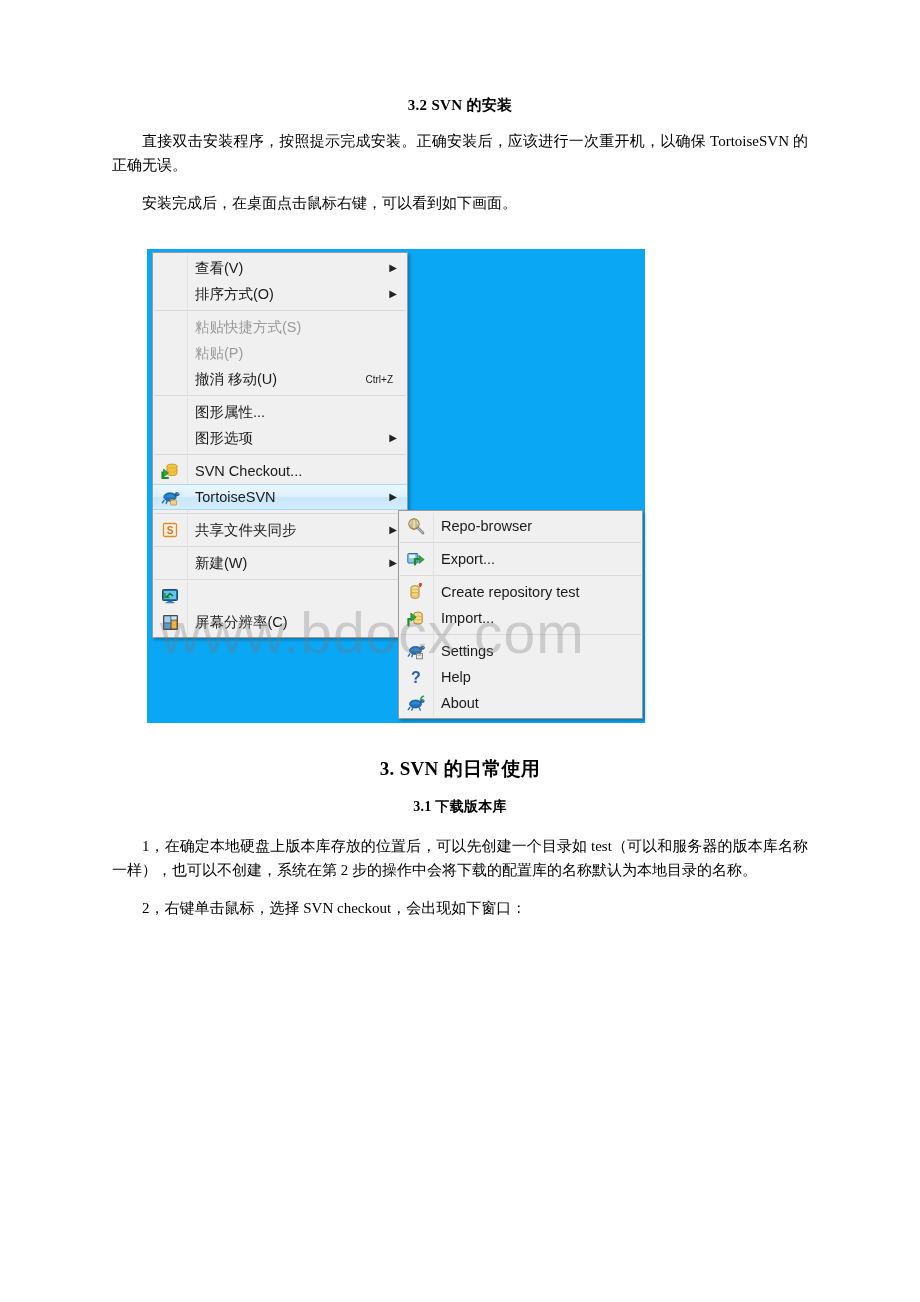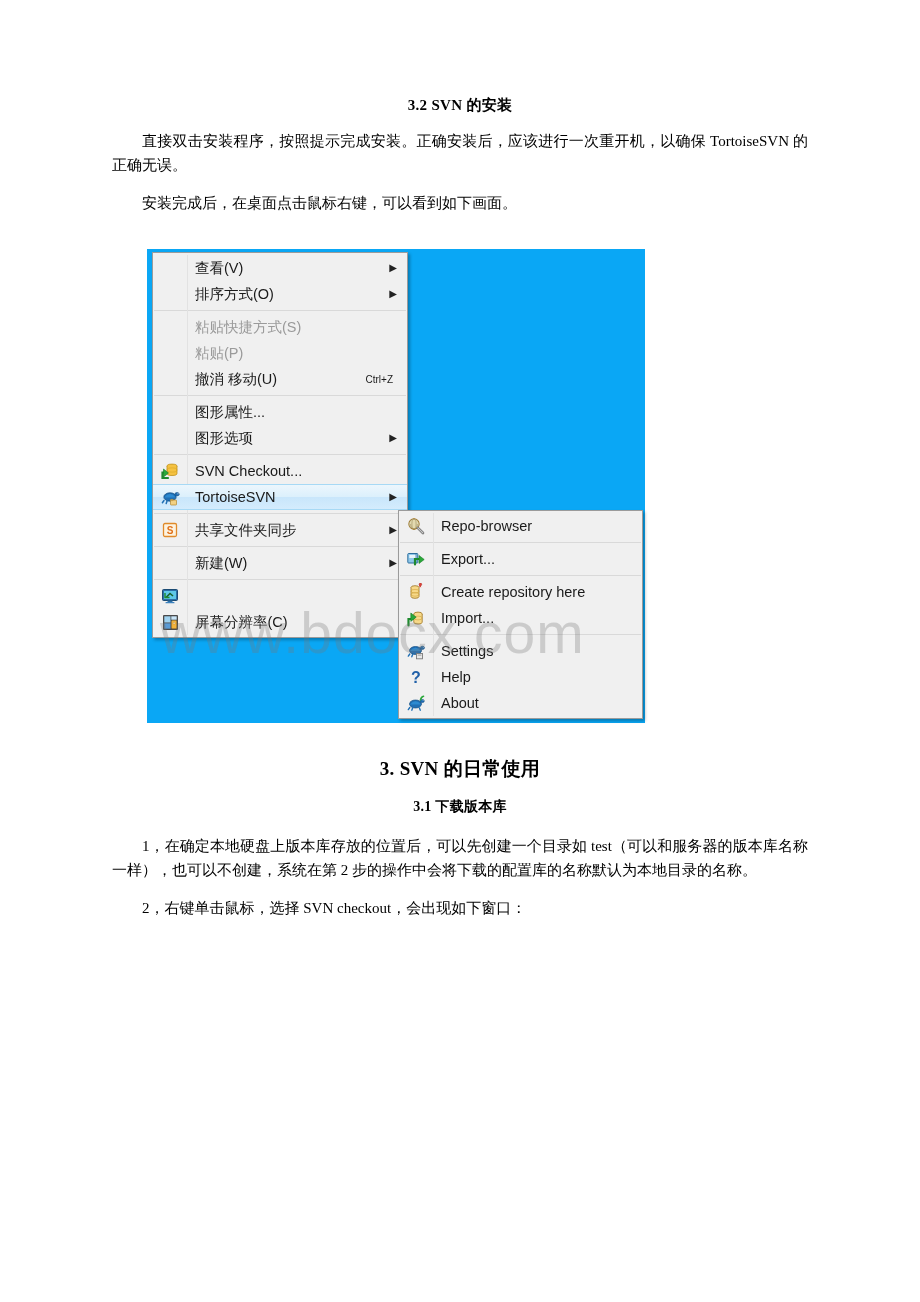--- a/index.html
+++ b/index.html
@@ -373,21 +373,21 @@
         <span class="ico">
           <svg class="icosvg" width="16" height="18" viewBox="0 0 16 18">
             <ellipse cx="7" cy="4.5" rx="4" ry="1.8" fill="#f7d98a" stroke="#9c7220" stroke-width="0.8"></ellipse>
             <path d="M3 4.5 v9 a4 1.8 0 0 0 8 0 v-9" fill="#f7d98a" stroke="#9c7220" stroke-width="0.8"></path>
             <ellipse cx="7" cy="8.2" rx="4" ry="1.8" fill="none" stroke="#d0a43c" stroke-width="0.6"></ellipse>
             <ellipse cx="7" cy="11.4" rx="4" ry="1.8" fill="none" stroke="#d0a43c" stroke-width="0.6"></ellipse>
             <path d="M12.2 1.2 l1 3.4 l-2.4 -1.3 Z" fill="#d9342b"></path>
             <circle cx="12.4" cy="1.4" r="1.3" fill="#e0443a" stroke="#a8241c" stroke-width="0.5"></circle>
           </svg>
         </span>
-        <span class="lbl">Create repository here</span>
+        <span class="lbl">Create repository test</span>
       </div>
 
       <div class="mi">
         <span class="ico">
           <svg class="icosvg" width="18" height="18" viewBox="0 0 18 18">
             <ellipse cx="11" cy="5" rx="4.2" ry="1.9" fill="#f7d98a" stroke="#9c7220" stroke-width="0.8"></ellipse>
             <path d="M6.8 5 v8.2 a4.2 1.9 0 0 0 8.4 0 V5" fill="#f7d98a" stroke="#9c7220" stroke-width="0.8"></path>
             <ellipse cx="11" cy="9" rx="4.2" ry="1.9" fill="none" stroke="#d0a43c" stroke-width="0.6"></ellipse>
             <path d="M1.5 16.5 L1.5 10 L5.5 10" stroke="#1f8a2e" stroke-width="2.2" fill="none" stroke-linecap="round"></path>
             <path d="M3.8 4 L9.2 8.2 L3.8 12.4 Z" fill="#2aa83a" stroke="#137a22" stroke-width="0.6"></path>

